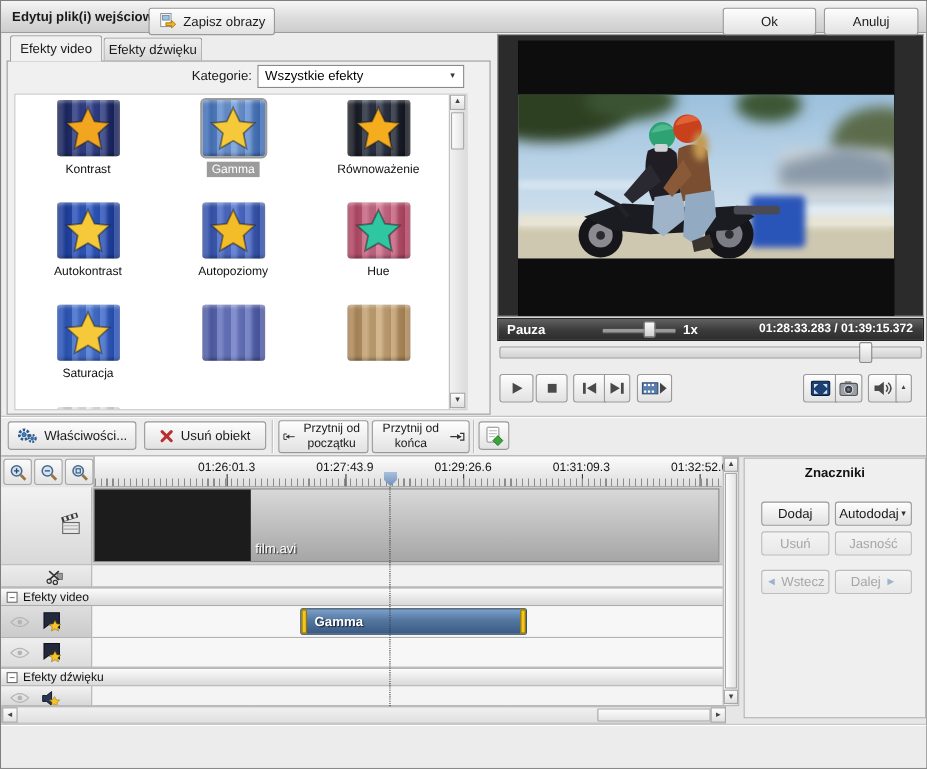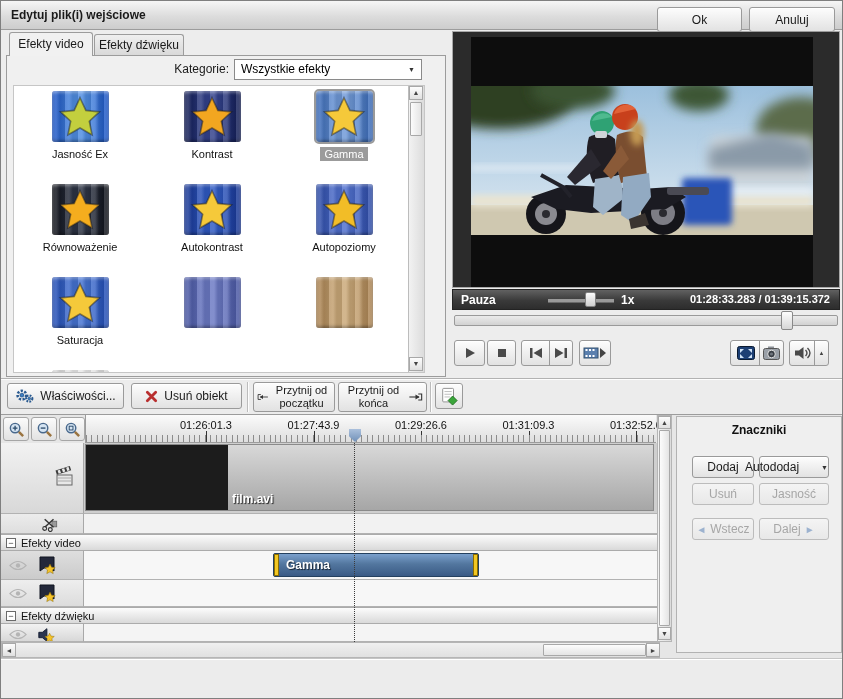--- a/index.html
+++ b/index.html
@@ -63,21 +63,21 @@
   .zbtn{position:absolute;top:2px;width:26px;height:24px;background:linear-gradient(#fbfbfb,#e2e2e2);border:1px solid #a6a6a6;border-radius:3px;box-sizing:border-box;display:flex;align-items:center;justify-content:center;}
   #ruler{position:absolute;left:84px;top:0;width:571px;height:28px;background:linear-gradient(#fbfbfb,#dedede);border-left:1px solid #9c9c9c;border-bottom:1px solid #9c9c9c;box-sizing:border-box;}
   #ruler::after{content:"";position:absolute;left:0;bottom:0;width:100%;height:7px;background:repeating-linear-gradient(90deg,#8c8c8c 0 1px,transparent 1px 5.4px);}
   .ruler-label{position:absolute;top:4px;transform:translateX(-50%);font-size:11px;color:#111;white-space:nowrap;}
   .ruler-major-tick{position:absolute;bottom:0;width:1px;height:11px;background:#333;}
   #tl-vscroll{position:absolute;left:656px;top:0;width:15px;height:227px;background:linear-gradient(90deg,#f2f2f2,#dcdcdc);border:1px solid #b5b5b5;box-sizing:border-box;}
   .track-header{position:absolute;left:0;width:83px;background:linear-gradient(#f2f2f2,#d8d8d8);border-right:1px solid #a8a8a8;border-bottom:1px solid #b2b2b2;box-sizing:border-box;}
   .track-body{position:absolute;left:83px;width:573px;border-bottom:1px solid #b2b2b2;box-sizing:border-box;}
   #video-clip{position:absolute;left:1px;top:1px;width:569px;height:67px;background:linear-gradient(#d8d8d8,#a6a6a6);border:1px solid #8a8a8a;box-sizing:border-box;}
   #clip-thumb{position:absolute;left:0;top:0;width:142px;height:65px;background:#1c1c1c;}
-  #clip-name{position:absolute;left:146px;bottom:4px;font-size:12px;font-weight:bold;color:#fff;text-shadow:1px 1px 1px rgba(0,0,0,.8);}
+  #clip-name{position:absolute;left:146px;bottom:4px;font-size:12px;font-weight:normal;color:#fff;text-shadow:1px 1px 1px rgba(0,0,0,.8);}
   .sec-header{position:absolute;left:0;width:656px;height:17px;background:linear-gradient(#fcfcfc,#d9d9d9);border-top:1px solid #ababab;border-bottom:1px solid #ababab;box-sizing:border-box;font-size:11px;color:#111;}
   .collapse-box{position:absolute;left:5px;top:3px;width:10px;height:10px;border:1px solid #6a6a6a;background:#fff;box-sizing:border-box;font-size:9px;line-height:8px;text-align:center;color:#333;}
   .sec-label{position:absolute;left:20px;top:2px;}
   #fx-bar{position:absolute;left:189px;top:2px;width:206px;height:24px;background:linear-gradient(#7ba0cd,#53779f 45%,#3a5a85);border:1px solid #24405f;border-radius:2px;box-sizing:border-box;}
   #fx-bar::before,#fx-bar::after{content:"";position:absolute;top:0;bottom:0;width:5px;background:#f2c722;border:1px solid #8a6d00;box-sizing:border-box;}
   #fx-bar::before{left:0;}#fx-bar::after{right:0;}
   #fx-bar-label{position:absolute;left:12px;top:4px;font-size:12px;font-weight:bold;color:#fff;text-shadow:1px 1px 1px rgba(0,0,0,.7);}
   #playhead{position:absolute;left:348px;top:14px;width:12px;height:13px;background:linear-gradient(#aac0dc,#7090b8);clip-path:polygon(0 0,100% 0,100% 55%,50% 100%,0 55%);z-index:6;filter:drop-shadow(0 0 1px #446);}
   #playhead-line{position:absolute;left:353px;top:28px;height:199px;width:0;border-left:1px dotted #3a3a3a;z-index:5;}
   #tl-hscroll{position:absolute;left:0;top:227px;width:659px;height:16px;background:linear-gradient(#f0f0f0,#e0e0e0);border:1px solid #b5b5b5;box-sizing:border-box;}
@@ -114,29 +114,20 @@
 
   <div id="cat-label">Kategorie:</div>
   <div id="cat-select">
     <span>Wszystkie efekty</span>
     <span id="cat-caret">▼</span>
   </div>
 
   <div id="effects-area">
     <div id="effects-grid">
         <div class="fx-item">
-          <div class="fx-tile" style="background: linear-gradient(90deg, rgb(24, 80, 194) 0%, rgb(79, 141, 226) 38%, rgb(79, 141, 226) 62%, rgb(24, 80, 194) 100%);">
-            <div class="fx-curtain"></div>
-            <svg class="fx-star" viewBox="0 0 24 24">
-              <polygon points="12,1.5 15.2,8.4 22.6,9.2 17.1,14.3 18.6,21.8 12,18 5.4,21.8 6.9,14.3 1.4,9.2 8.8,8.4" fill="#c3cf3e" stroke="rgba(25,25,25,0.45)" stroke-width="0.9"></polygon>
-            </svg>
-          </div>
-          <div class="fx-label">Jasność Ex</div>
-        </div>
-        <div class="fx-item">
           <div class="fx-tile" style="background: linear-gradient(90deg, rgb(16, 26, 80) 0%, rgb(50, 65, 140) 38%, rgb(50, 65, 140) 62%, rgb(16, 26, 80) 100%);">
             <div class="fx-curtain"></div>
             <svg class="fx-star" viewBox="0 0 24 24">
               <polygon points="12,1.5 15.2,8.4 22.6,9.2 17.1,14.3 18.6,21.8 12,18 5.4,21.8 6.9,14.3 1.4,9.2 8.8,8.4" fill="#f2a620" stroke="rgba(25,25,25,0.45)" stroke-width="0.9"></polygon>
             </svg>
           </div>
           <div class="fx-label">Kontrast</div>
         </div>
         <div class="fx-item selected">
           <div class="fx-tile" style="background: linear-gradient(90deg, rgb(53, 102, 181) 0%, rgb(111, 153, 216) 38%, rgb(111, 153, 216) 62%, rgb(53, 102, 181) 100%);">
@@ -166,20 +157,29 @@
           <div class="fx-label">Autokontrast</div>
         </div>
         <div class="fx-item">
           <div class="fx-tile" style="background: linear-gradient(90deg, rgb(43, 73, 164) 0%, rgb(79, 111, 206) 38%, rgb(79, 111, 206) 62%, rgb(43, 73, 164) 100%);">
             <div class="fx-curtain"></div>
             <svg class="fx-star" viewBox="0 0 24 24">
               <polygon points="12,1.5 15.2,8.4 22.6,9.2 17.1,14.3 18.6,21.8 12,18 5.4,21.8 6.9,14.3 1.4,9.2 8.8,8.4" fill="#f2bd27" stroke="rgba(25,25,25,0.45)" stroke-width="0.9"></polygon>
             </svg>
           </div>
           <div class="fx-label">Autopoziomy</div>
+        </div>
+        <div class="fx-item">
+          <div class="fx-tile" style="background: linear-gradient(90deg, rgb(171, 58, 88) 0%, rgb(207, 109, 139) 38%, rgb(207, 109, 139) 62%, rgb(171, 58, 88) 100%);">
+            <div class="fx-curtain"></div>
+            <svg class="fx-star" viewBox="0 0 24 24">
+              <polygon points="12,1.5 15.2,8.4 22.6,9.2 17.1,14.3 18.6,21.8 12,18 5.4,21.8 6.9,14.3 1.4,9.2 8.8,8.4" fill="#2fc7a1" stroke="rgba(25,25,25,0.45)" stroke-width="0.9"></polygon>
+            </svg>
+          </div>
+          <div class="fx-label">Hue</div>
         </div>
         <div class="fx-item">
           <div class="fx-tile" style="background: linear-gradient(90deg, rgb(31, 73, 178) 0%, rgb(69, 115, 210) 38%, rgb(69, 115, 210) 62%, rgb(31, 73, 178) 100%);">
             <div class="fx-curtain"></div>
             <svg class="fx-star" viewBox="0 0 24 24">
               <polygon points="12,1.5 15.2,8.4 22.6,9.2 17.1,14.3 18.6,21.8 12,18 5.4,21.8 6.9,14.3 1.4,9.2 8.8,8.4" fill="#f5c93a" stroke="rgba(25,25,25,0.45)" stroke-width="0.9"></polygon>
             </svg>
           </div>
           <div class="fx-label">Saturacja</div>
         </div>
@@ -517,34 +517,42 @@
     </div>
     <div id="tl-vscroll">
       <div class="sb-btn" style="left:0;top:0;width:13px;height:13px;">▲</div>
       <div class="sb-thumb" style="left:1px;top:14px;width:11px;height:196px;"></div>
       <div class="sb-btn" style="left:0;top:211px;width:13px;height:13px;">▼</div>
     </div>
 
     <div id="markers">
       <div id="markers-title">Znaczniki</div>
       <div class="mbtn" style="left:15px;top:39px;width:62px;">Dodaj</div>
-      <div class="mbtn" style="left:82px;top:39px;width:70px;gap:22px;justify-content:flex-end;">
+      <div class="mbtn" style="left:82px;top:39px;width:70px;gap:1px;">
         <span>Autododaj</span>
         <span class="caret">▼</span>
       </div>
       <div class="mbtn disabled" style="left:15px;top:66px;width:62px;">Usuń</div>
       <div class="mbtn disabled" style="left:82px;top:66px;width:70px;">Jasność</div>
       <div class="mbtn disabled" style="left:15px;top:101px;width:62px;">
         <span class="nav-arrow">◄</span>
         <span>Wstecz</span>
       </div>
       <div class="mbtn disabled" style="left:82px;top:101px;width:70px;">
         <span>Dalej</span>
         <span class="nav-arrow">►</span>
       </div>
     </div>
   </div>
 
   <div id="footer"></div>
+  <div class="fbtn" style="left:134px;width:115px;">
+    <svg width="17" height="17" viewBox="0 0 20 20">
+      <rect x="2.5" y="1.5" width="11" height="14" fill="#fff" stroke="#8a8a8a"></rect>
+      <rect x="4.5" y="3.5" width="7" height="5" fill="#9ec4e0" stroke="#6a8aa8"></rect>
+      <polygon points="8,11.5 14,11.5 14,9 18.5,13 14,17 14,14.5 8,14.5" fill="#f2b428" stroke="#a87a10"></polygon>
+    </svg>
+    <span>Zapisz obrazy</span>
+  </div>
   <div class="fbtn" style="left:656px;width:85px;">Ok</div>
   <div class="fbtn" style="left:748px;width:86px;">Anuluj</div>
 
 </div>
 
 </body></html>

